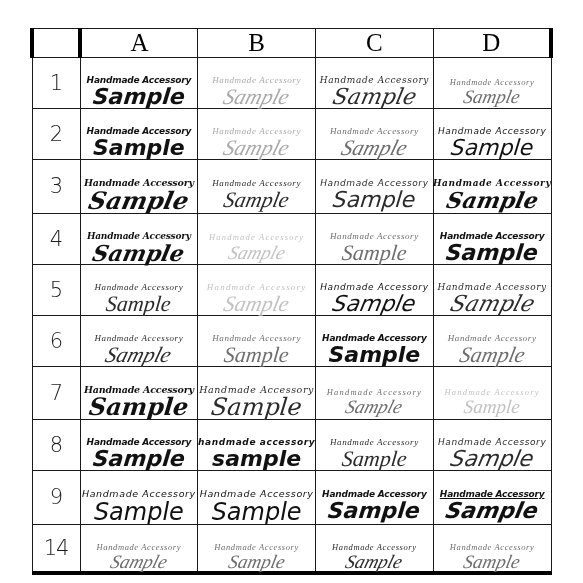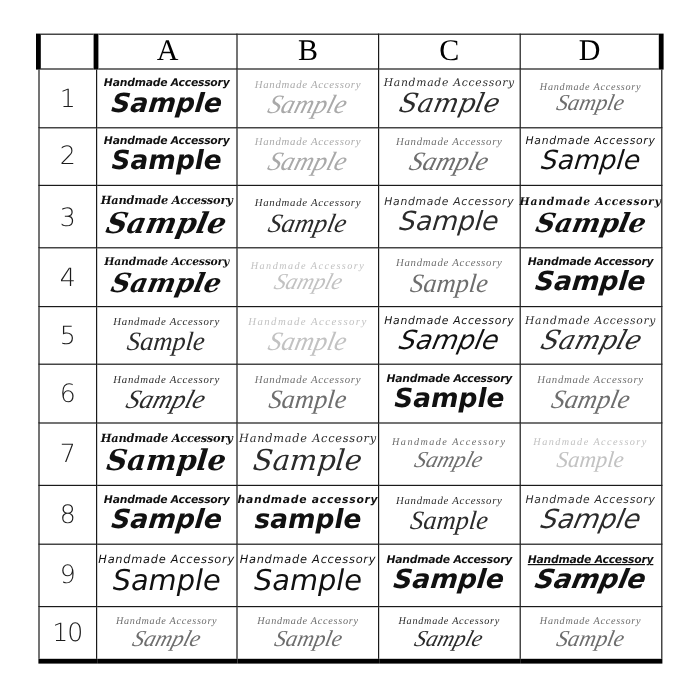--- a/index.html
+++ b/index.html
@@ -73,20 +73,21 @@
     flex-direction:column;
     align-items:center;
     justify-content:center;
     height:100%;
     line-height:1.0;
   }
   .acc{
     display:block;
     white-space:nowrap;
     margin-bottom:1px;
+    margin-top:18px;
   }
   .sam{
     display:block;
     white-space:nowrap;
   }
 
   
   .f-serifscript .acc,.f-serifscript .sam{font-family:"DejaVu Serif",serif;font-style:italic;}
   .f-sansscript .acc,.f-sansscript .sam{font-family:"DejaVu Sans",sans-serif;font-style:italic;}
   .f-libscript .acc,.f-libscript .sam{font-family:"Liberation Serif",serif;font-style:italic;}
@@ -368,21 +369,21 @@
             </div>
           </td>
           <td class="cell lastcol">
             <div class="samp f-sansscript w-bold sz-l ink-black sl-2 u-line tr-tight">
               <span class="acc">Handmade Accessory</span>
               <span class="sam">Sample</span>
             </div>
           </td>
         </tr>
         <tr>
-          <td class="rownum">10</td>
+          <td class="rownum">14</td>
           <td class="cell">
             <div class="samp f-libscript w-norm sz-m ink-mid sl-3 tr-sp">
               <span class="acc">Handmade Accessory</span>
               <span class="sam">Sample</span>
             </div>
           </td>
           <td class="cell">
             <div class="samp f-libscript w-norm sz-m ink-mid sl-2 tr-sp">
               <span class="acc">Handmade Accessory</span>
               <span class="sam">Sample</span>

